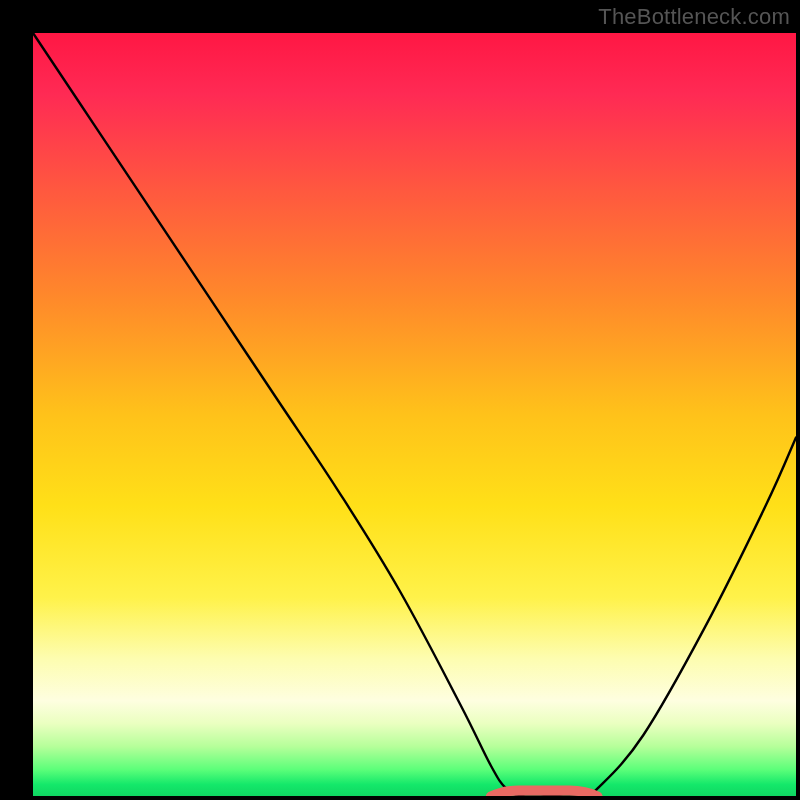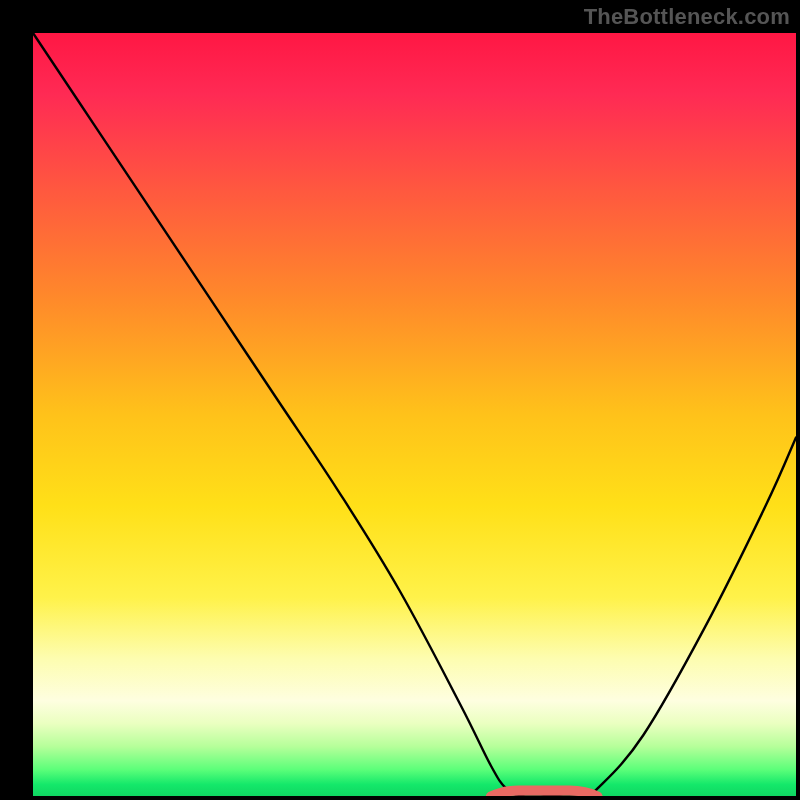--- a/index.html
+++ b/index.html
@@ -16,21 +16,21 @@
     width: 800px;
     height: 800px;
     background: #000;
   }
   .watermark {
     position: absolute;
     top: 4px;
     right: 10px;
     color: #555;
     font-size: 22px;
-    font-weight: 700;
+    font-weight: 400;
     letter-spacing: 0.2px;
     z-index: 5;
     text-align: center;
   }
   svg {
     position: absolute;
     top: 0;
     left: 0;
   }
 </style>

